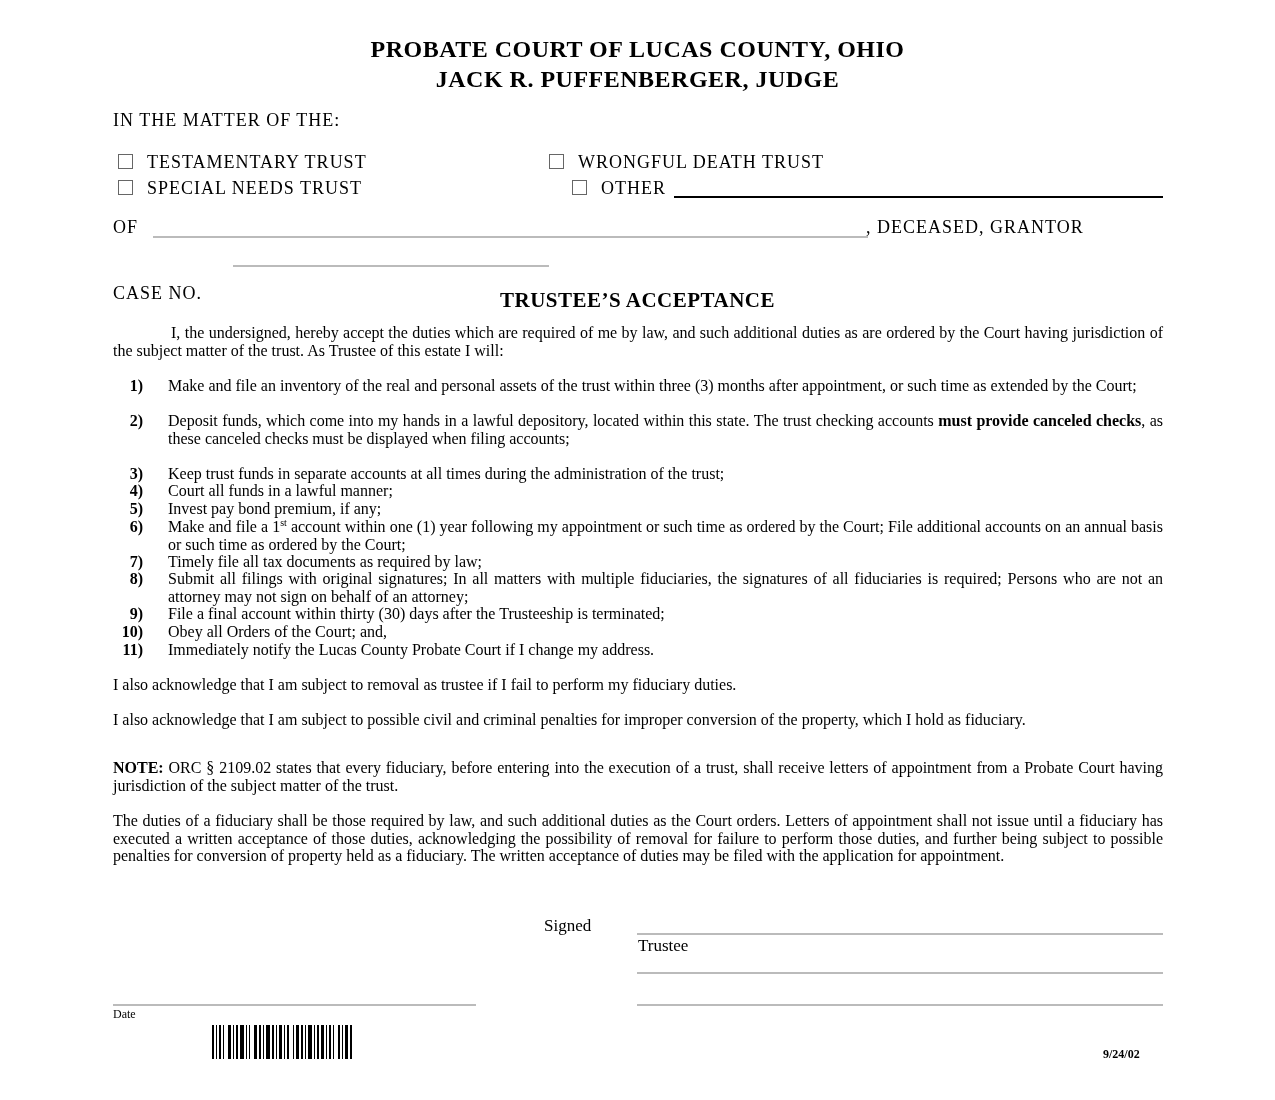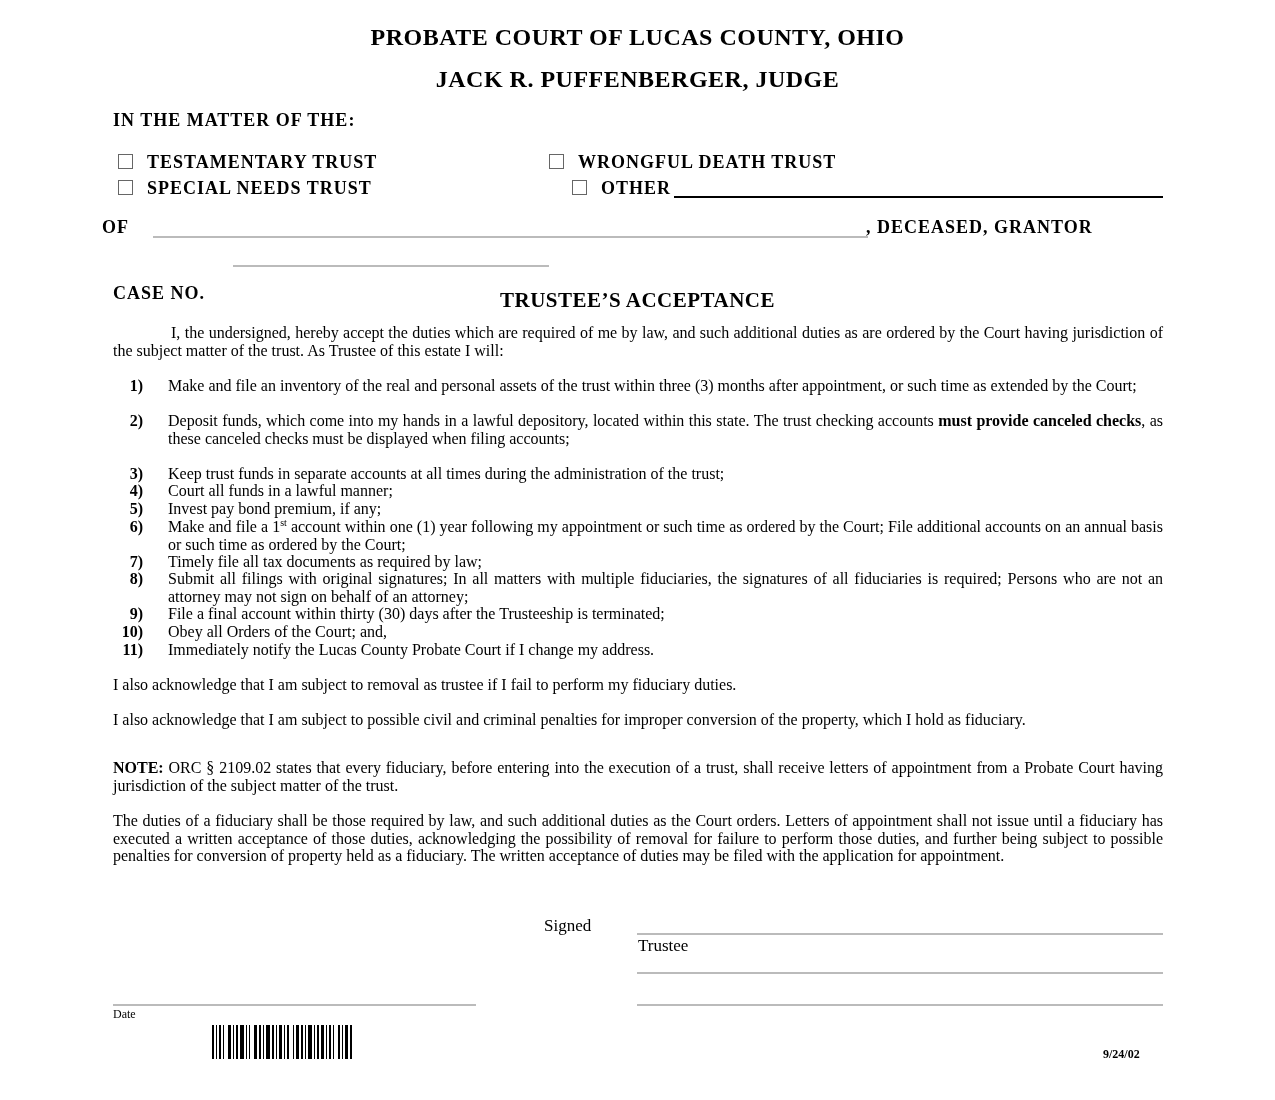--- a/index.html
+++ b/index.html
@@ -1,53 +1,53 @@
 <!DOCTYPE html>
 <html><head>
   <meta charset="utf-8">
   <style>
     html, body { margin: 0; padding: 0; background: #ffffff; }
     body { width: 1275px; height: 1100px; position: relative; overflow: hidden; color: #000; font-family: "Liberation Serif", "DejaVu Serif", serif; }
     .abs { position: absolute; }
     .header-line { left: 0; width: 1275px; text-align: center; font-weight: bold; font-size: 24px; letter-spacing: 0.5px; }
-    .label-bold { font-weight: bold; font-size: 18px; letter-spacing: 1px; }
+    .label-bold { font-weight: normal; font-size: 18px; letter-spacing: 1px; }
     .cb { display: inline-block; width: 13px; height: 13px; border: 1px solid #666; margin-right: 14px; vertical-align: -1px; background: #fff; }
     .body-text { font-size: 16px; line-height: 17.5px; text-align: justify; text-align-last: left; }
     .list-item { position: absolute; left: 113px; width: 1050px; font-size: 16px; line-height: 17.5px; }
     .list-num { position: absolute; left: 0; width: 30px; text-align: right; font-weight: bold; }
     .list-text { position: absolute; left: 55px; width: 995px; text-align: justify; text-align-last: left; }
     .sig-line { position: absolute; height: 0; border-top: 2px solid #bbb; }
     .footer-text { font-family: "Liberation Serif", serif; font-weight: bold; font-size: 12px; }
     .barcode { display: flex; align-items: stretch; height: 34px; }
     .barcode span { display: inline-block; background: #000; margin-right: 2px; }
     sup { font-size: 10px; line-height: 0; }
   </style>
 </head>
 <body>
 
-<div class="abs header-line" style="top:24px;">PROBATE COURT OF LUCAS COUNTY, OHIO</div>
+<div class="abs header-line" style="top:36px;">PROBATE COURT OF LUCAS COUNTY, OHIO</div>
 <div class="abs header-line" style="top:66px;">JACK R. PUFFENBERGER, JUDGE</div>
 
 <div class="abs label-bold" style="left:113px; top:110px;">IN THE MATTER OF THE:</div>
 
 <div class="abs label-bold" style="left:118px; top:152px;">
   <span class="cb"></span><span>TESTAMENTARY TRUST</span>
 </div>
 <div class="abs label-bold" style="left:549px; top:152px;">
   <span class="cb"></span><span>WRONGFUL DEATH TRUST</span>
 </div>
 <div class="abs label-bold" style="left:118px; top:178px;">
   <span class="cb"></span><span>SPECIAL NEEDS TRUST</span>
 </div>
 <div class="abs label-bold" style="left:549px; top:178px;margin-left:23px;">
   <span class="cb"></span><span>OTHER</span>
 </div>
 <div class="abs" style="left:674px; top:182px; width:489px; height:14px; border-bottom:2px solid #000;"></div>
 
-<div class="abs label-bold" style="left:102px; top:217px;">OF</div>
+<div class="abs label-bold" style="left:113px; top:217px;">OF</div>
 <div class="abs" style="left:153px; top:222px; width:715px; height:14px; border-bottom:2px solid #bbb;"></div>
 <div class="abs label-bold" style="left:866px; top:217px;">, DECEASED, GRANTOR</div>
 
 <div class="abs label-bold" style="left:113px; top:246px;margin-top:37px;">CASE NO.</div>
 <div class="abs" style="left:233px; top:251px; width:316px; height:14px; border-bottom:2px solid #bbb;"></div>
 
 <div class="abs" style="left:0; width:1275px; top:288px; text-align:center; font-weight:bold; font-size:21px; letter-spacing:0.5px;">TRUSTEE’S ACCEPTANCE</div>
 
 <div class="abs body-text" style="left:113px; top:324px; width:1050px; text-indent:58px;">I, the undersigned, hereby accept the duties which are required of me by law, and such additional duties as are ordered by the Court having jurisdiction of the subject matter of the trust. As Trustee of this estate I will:</div>
 

